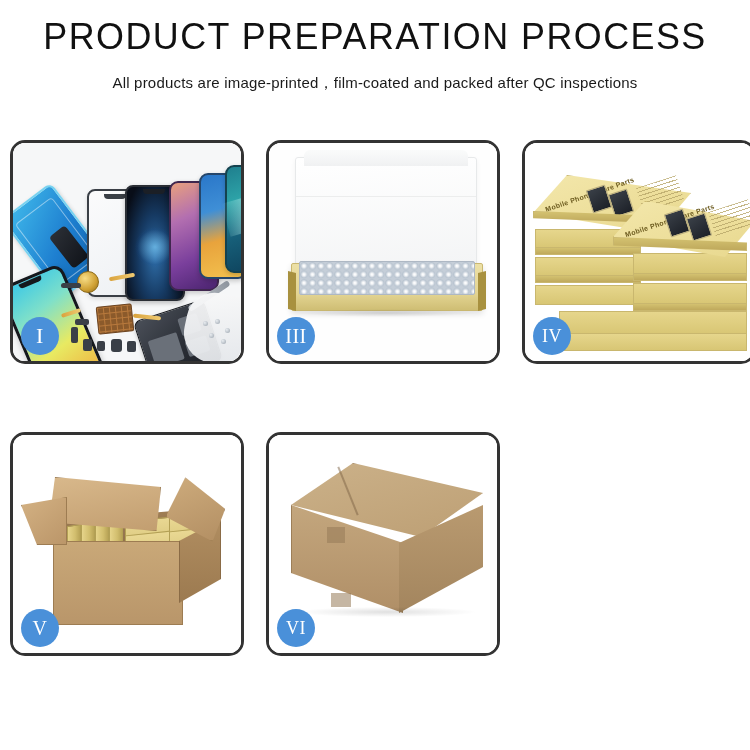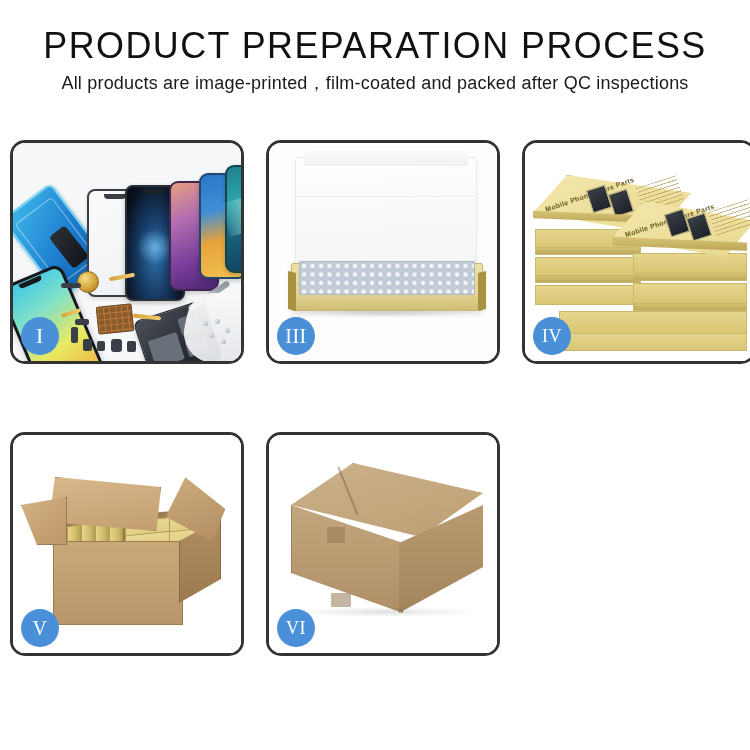--- a/index.html
+++ b/index.html
@@ -4,29 +4,29 @@
 <style>
   html,body{margin:0;padding:0;}
   body{
     width:750px;height:750px;background:#ffffff;
     font-family:"Liberation Sans","DejaVu Sans",sans-serif;
     overflow:hidden;position:relative;
   }
   .page{width:750px;height:750px;position:relative;}
 
   
-  .header{padding-top:25px;text-align:center;}
+  .header{padding-top:16px;text-align:center;}
   .title{
     font-size:37px;line-height:42px;color:#111111;
     letter-spacing:1.5px;font-weight:500;
     font-family:"Liberation Sans","DejaVu Sans",sans-serif;
     transform:scaleX(.97);
   }
   .subtitle{
-    margin-top:4px;font-size:18px;color:#1a1a1a;letter-spacing:.2px;
+    margin-top:16px;font-size:15px;color:#1a1a1a;letter-spacing:.2px;
   }
 
   
   .grid{
     position:absolute;left:10px;top:140px;width:730px;
     display:grid;grid-template-columns:repeat(3,234px);
     grid-template-rows:repeat(2,224px);
     column-gap:22px;row-gap:68px;
   }
   .panel{

